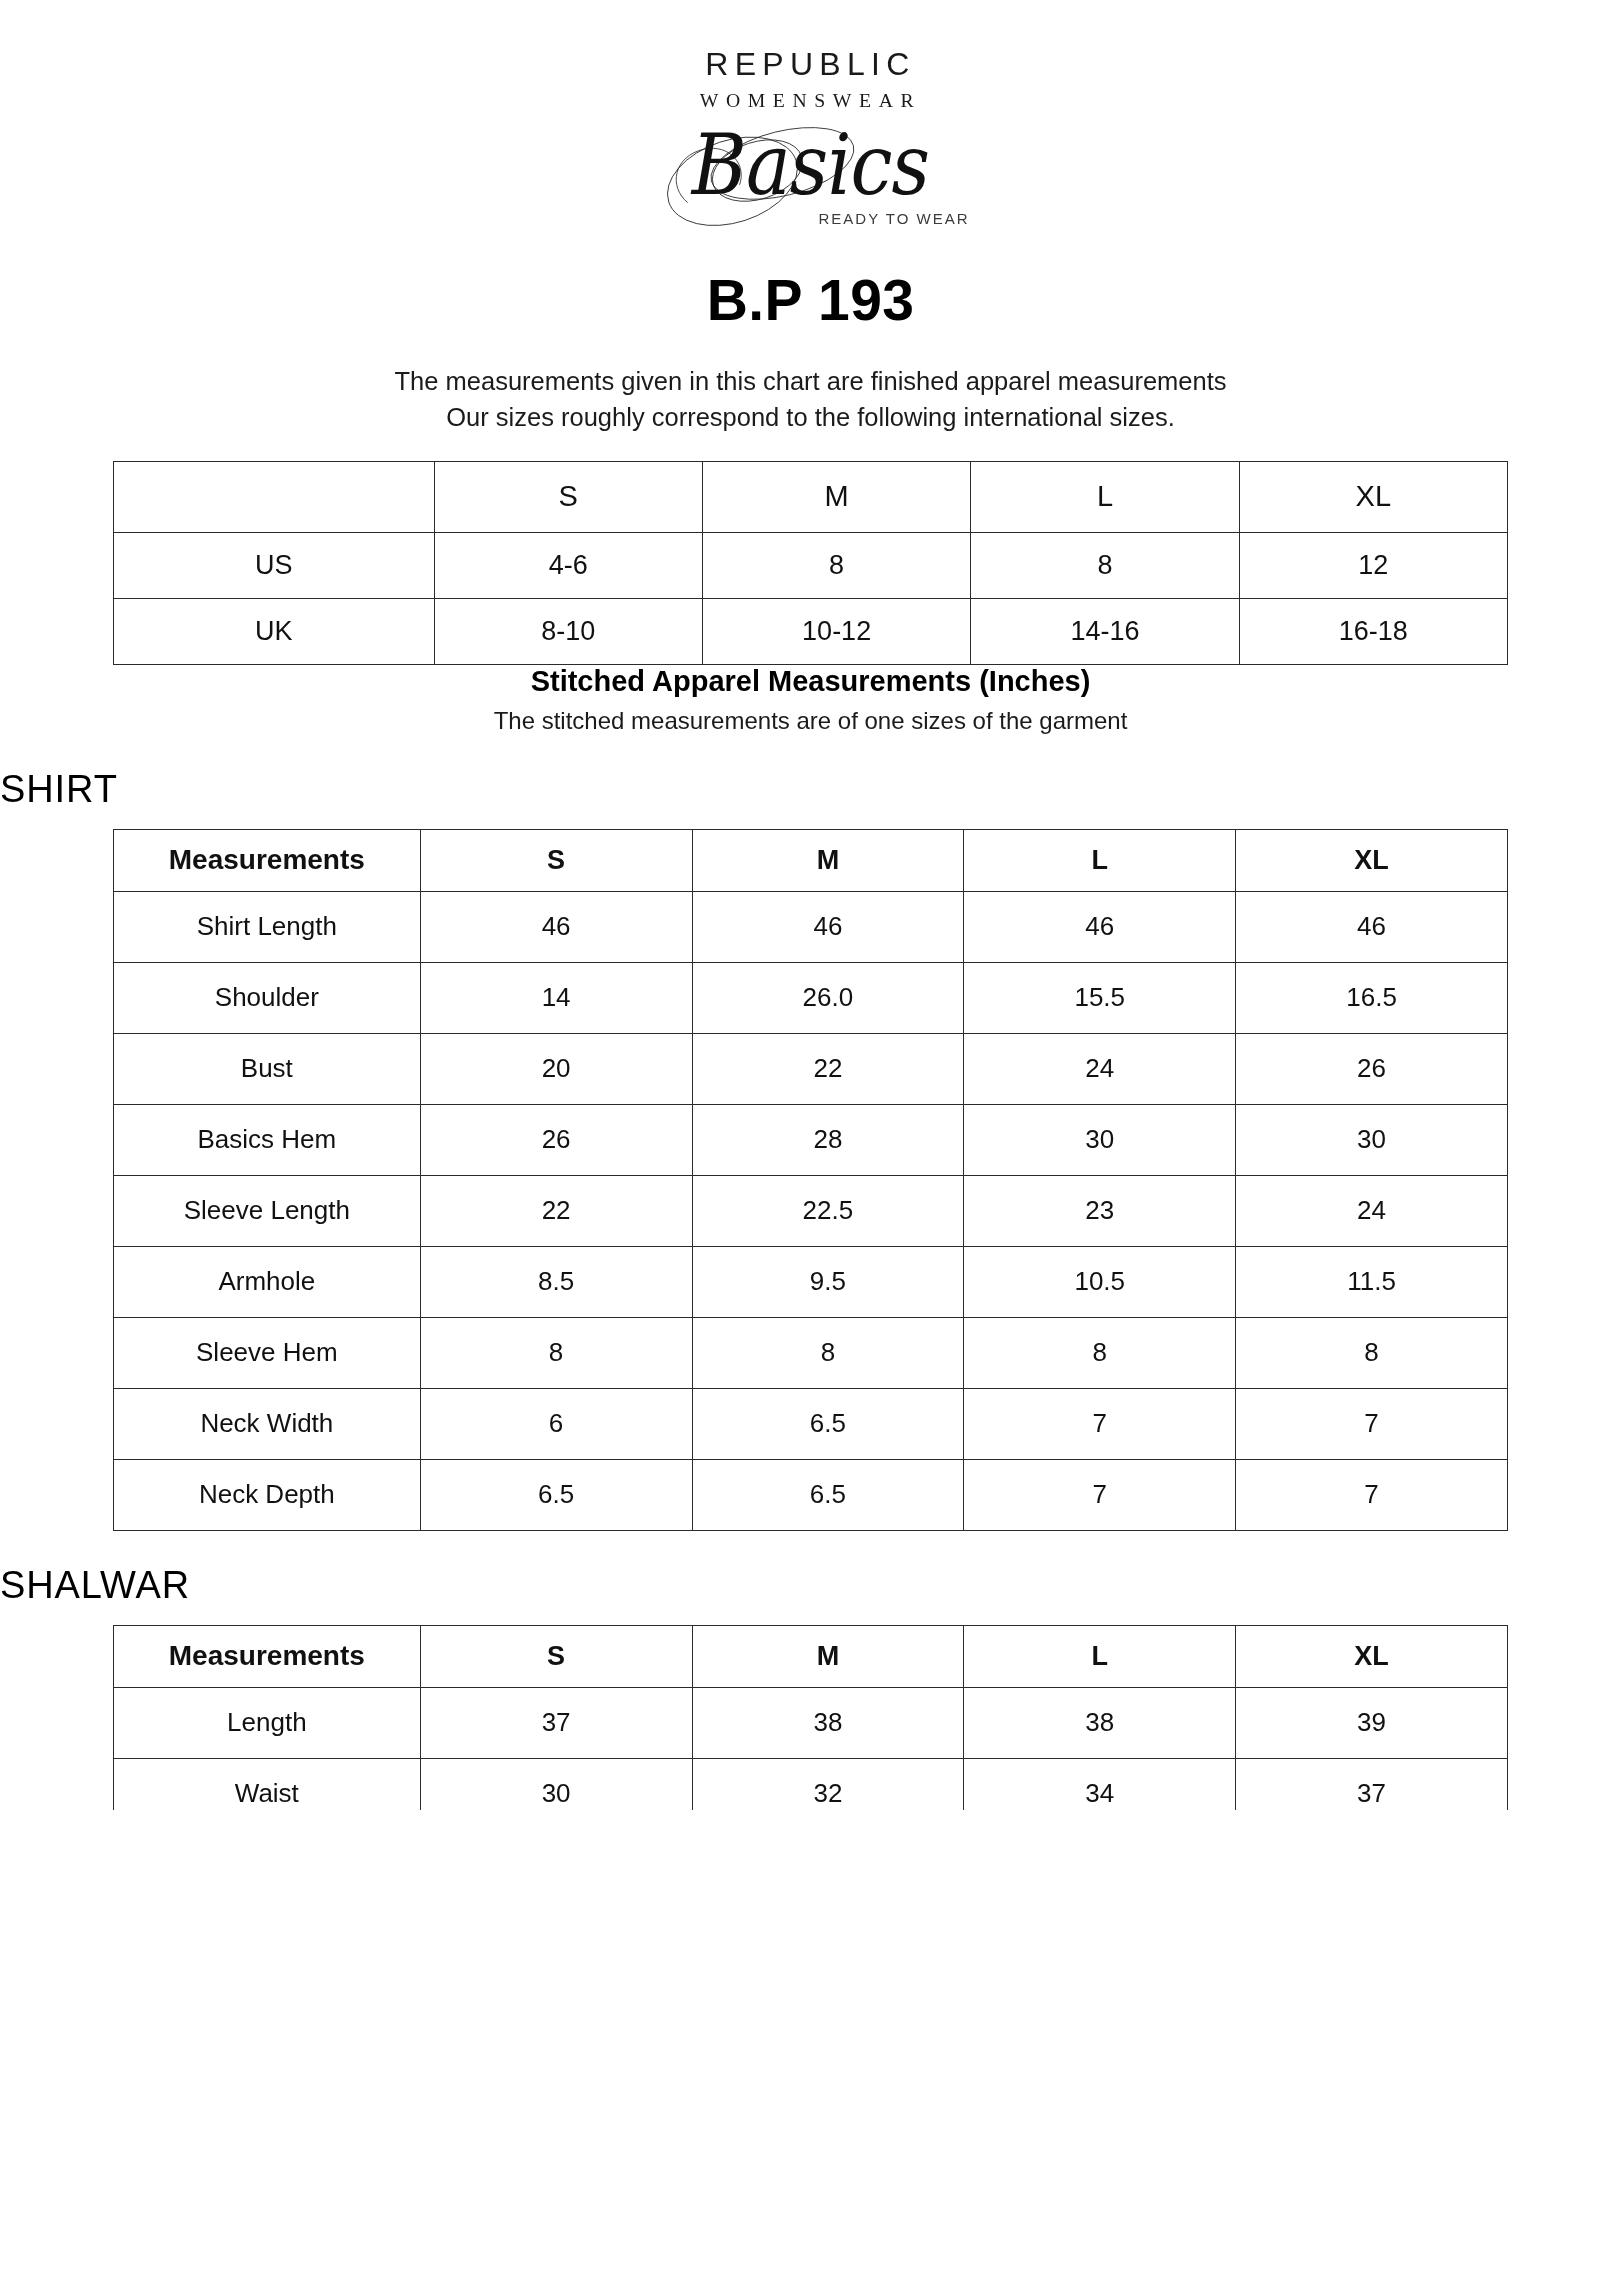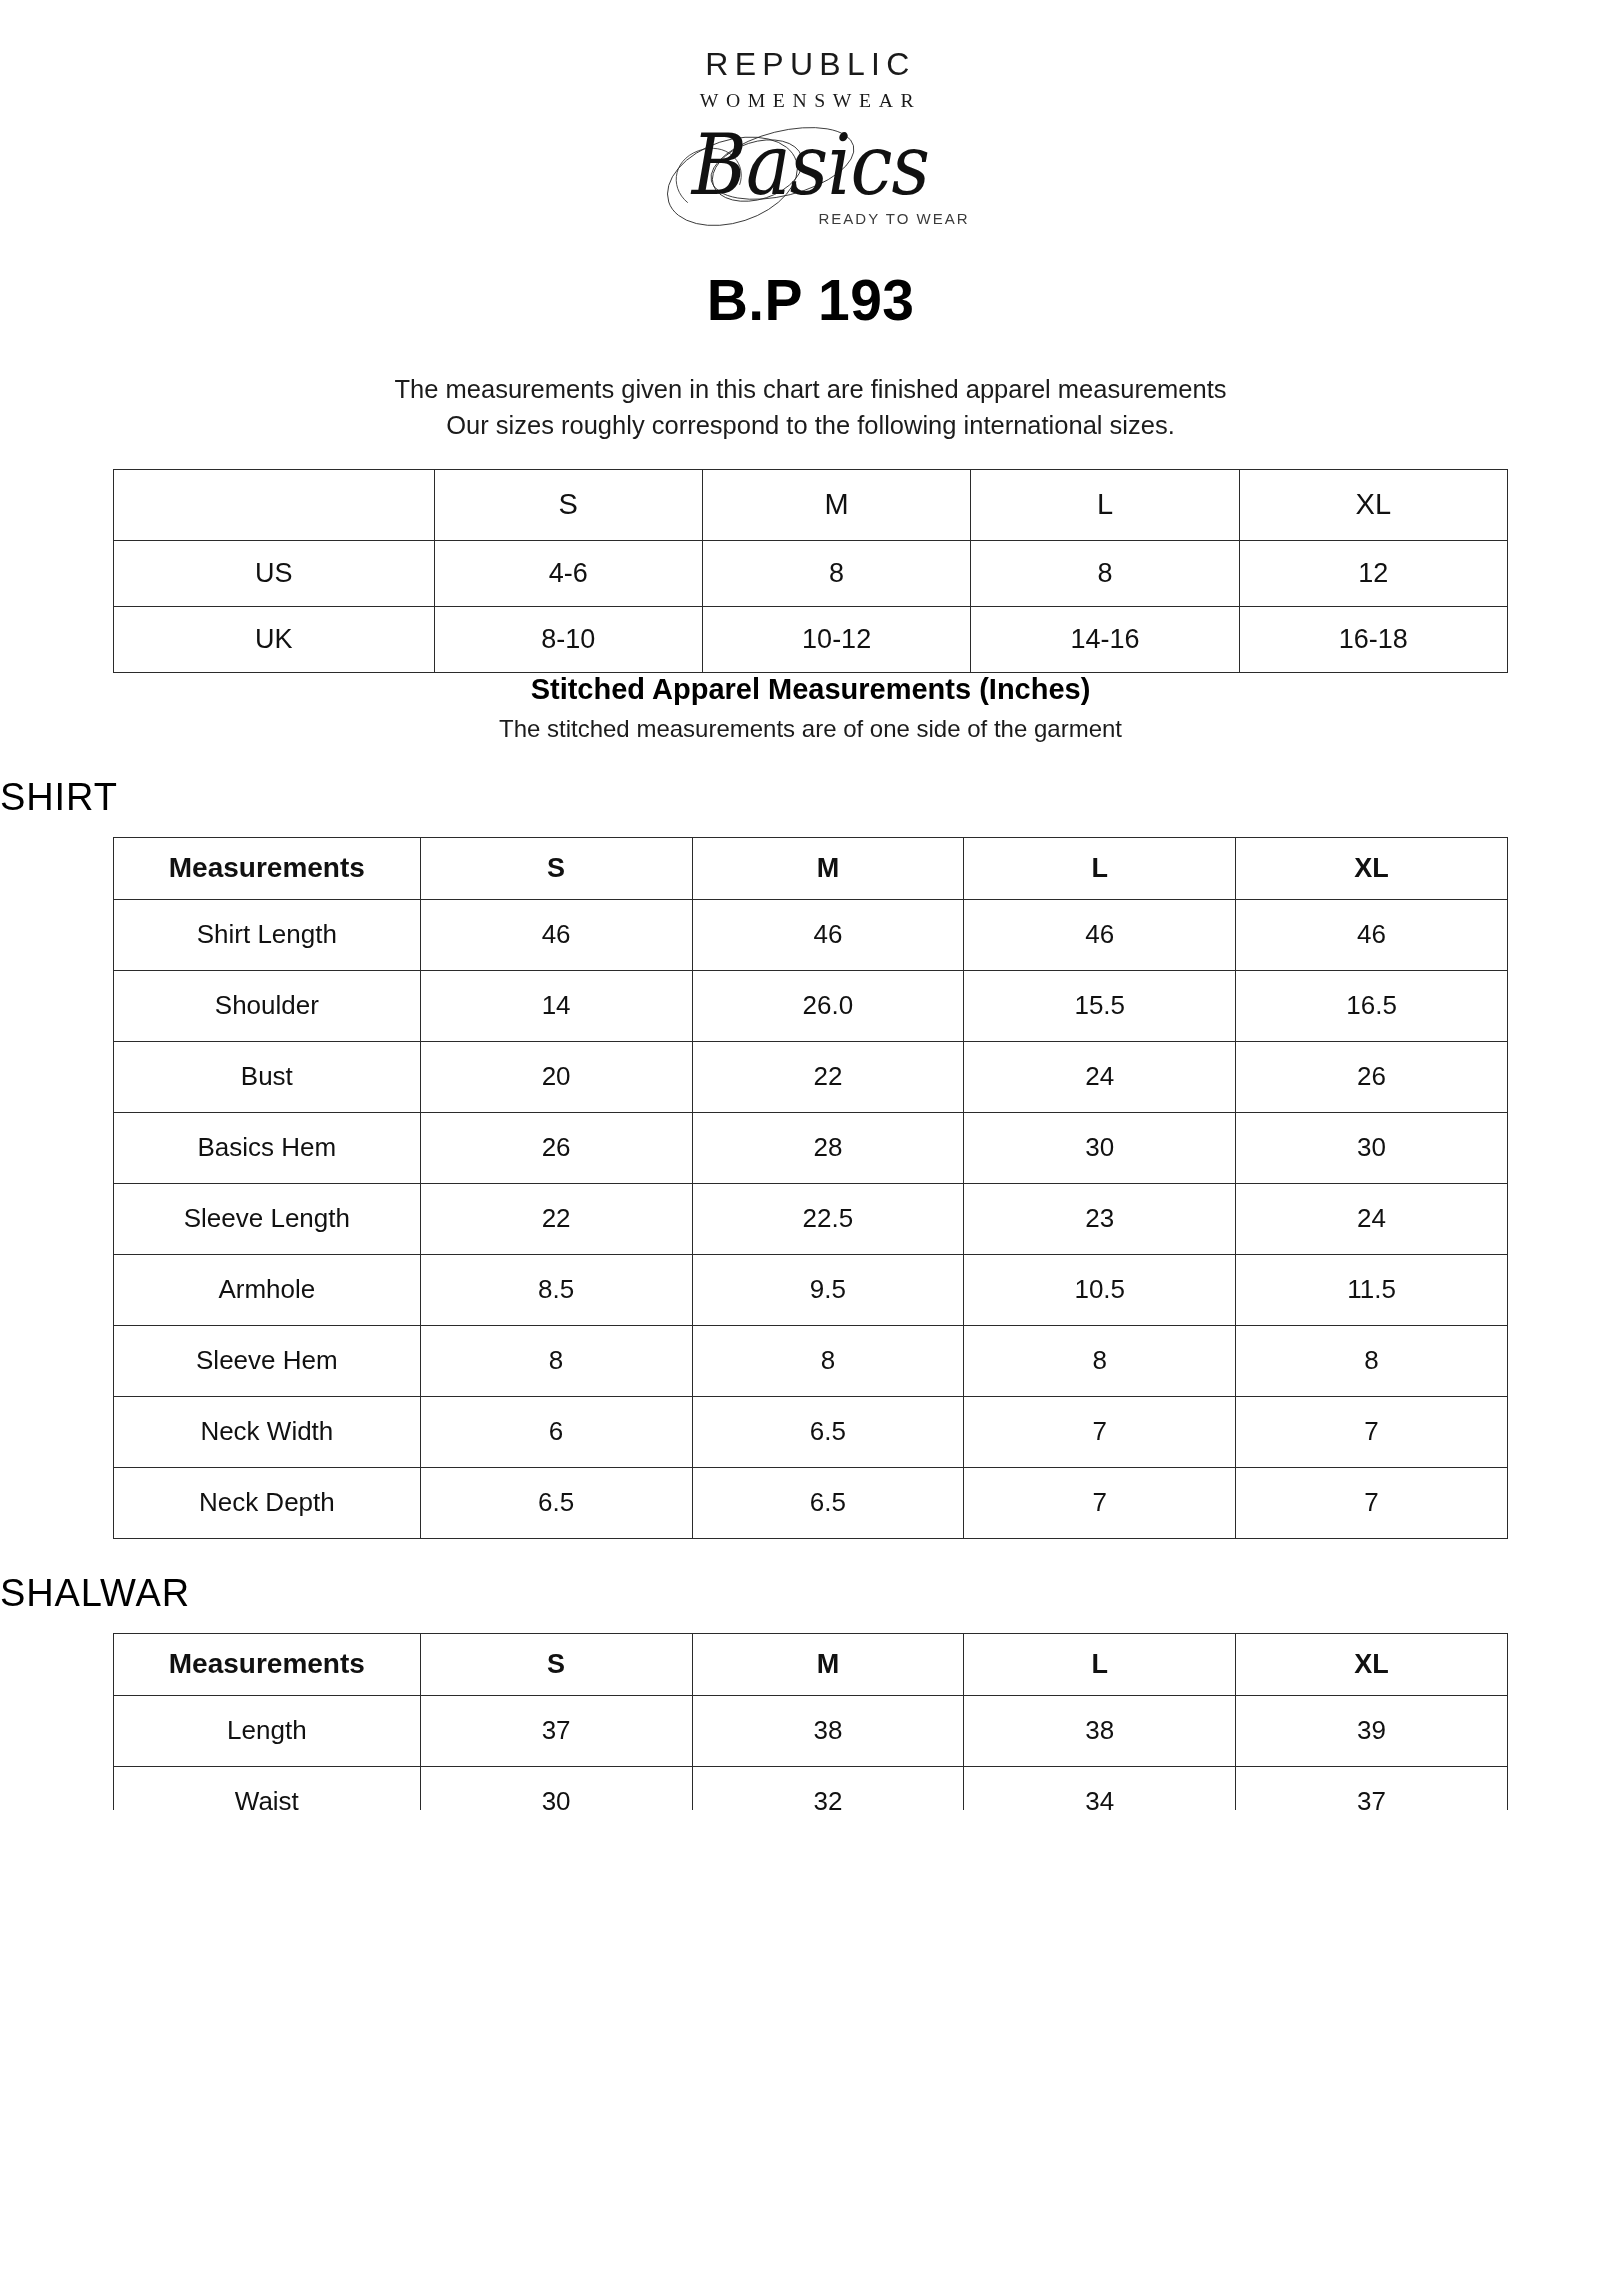--- a/index.html
+++ b/index.html
@@ -93,21 +93,21 @@
     color: #000000;
     margin-top: 25px;
   }
 
   
   .intro {
     text-align: center;
     font-size: 25.5px;
     line-height: 1.42;
     color: #1b1b1b;
-    margin-top: 38px;
+    margin-top: 30px;
     font-weight: 400;
   }
 
   
   .table-wrap {
     margin: 0 auto;
     width: 1395px;
   }
   table.sz {
     width: 100%;
@@ -234,21 +234,21 @@
           <td>8-10</td>
           <td>10-12</td>
           <td>14-16</td>
           <td>16-18</td>
         </tr>
       </tbody>
     </table>
   </div>
 
   <div class="sec-title">Stitched Apparel Measurements (Inches)</div>
-  <div class="sec-sub">The stitched measurements are of one side of the garment</div>
+  <div class="sec-sub">The stitched measurements are of one sizes of the garment</div>
 
   <div class="garment-title">SHIRT</div>
   <div class="table-wrap">
     <table class="sz meas-table">
       <colgroup>
         <col class="c0">
           <col class="cx">
           <col class="cx">
           <col class="cx">
           <col class="cx">

